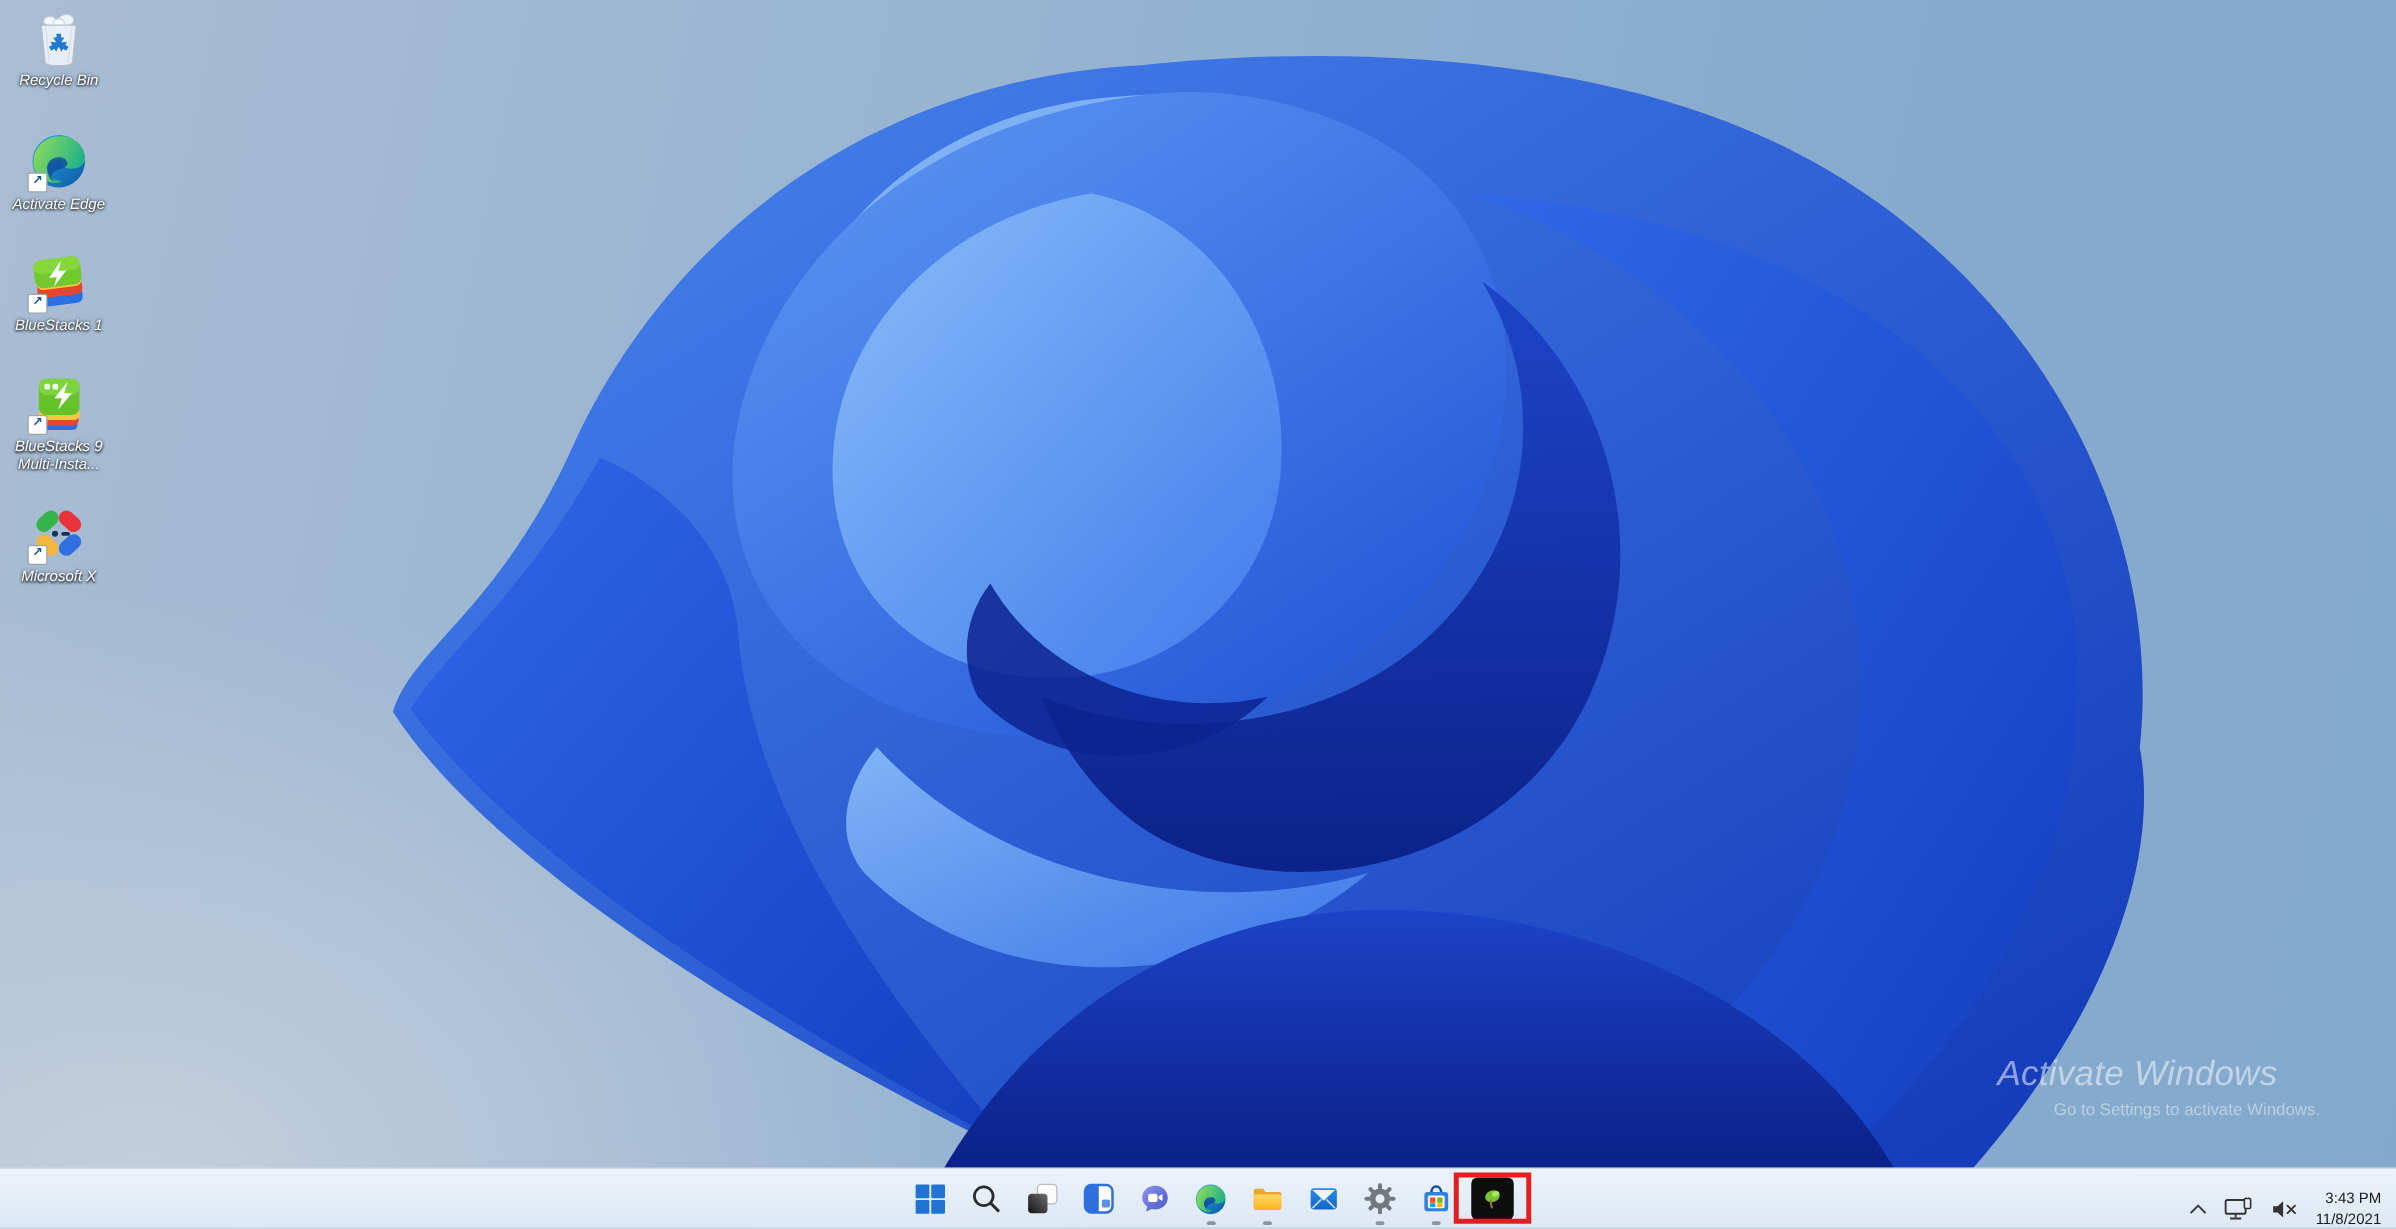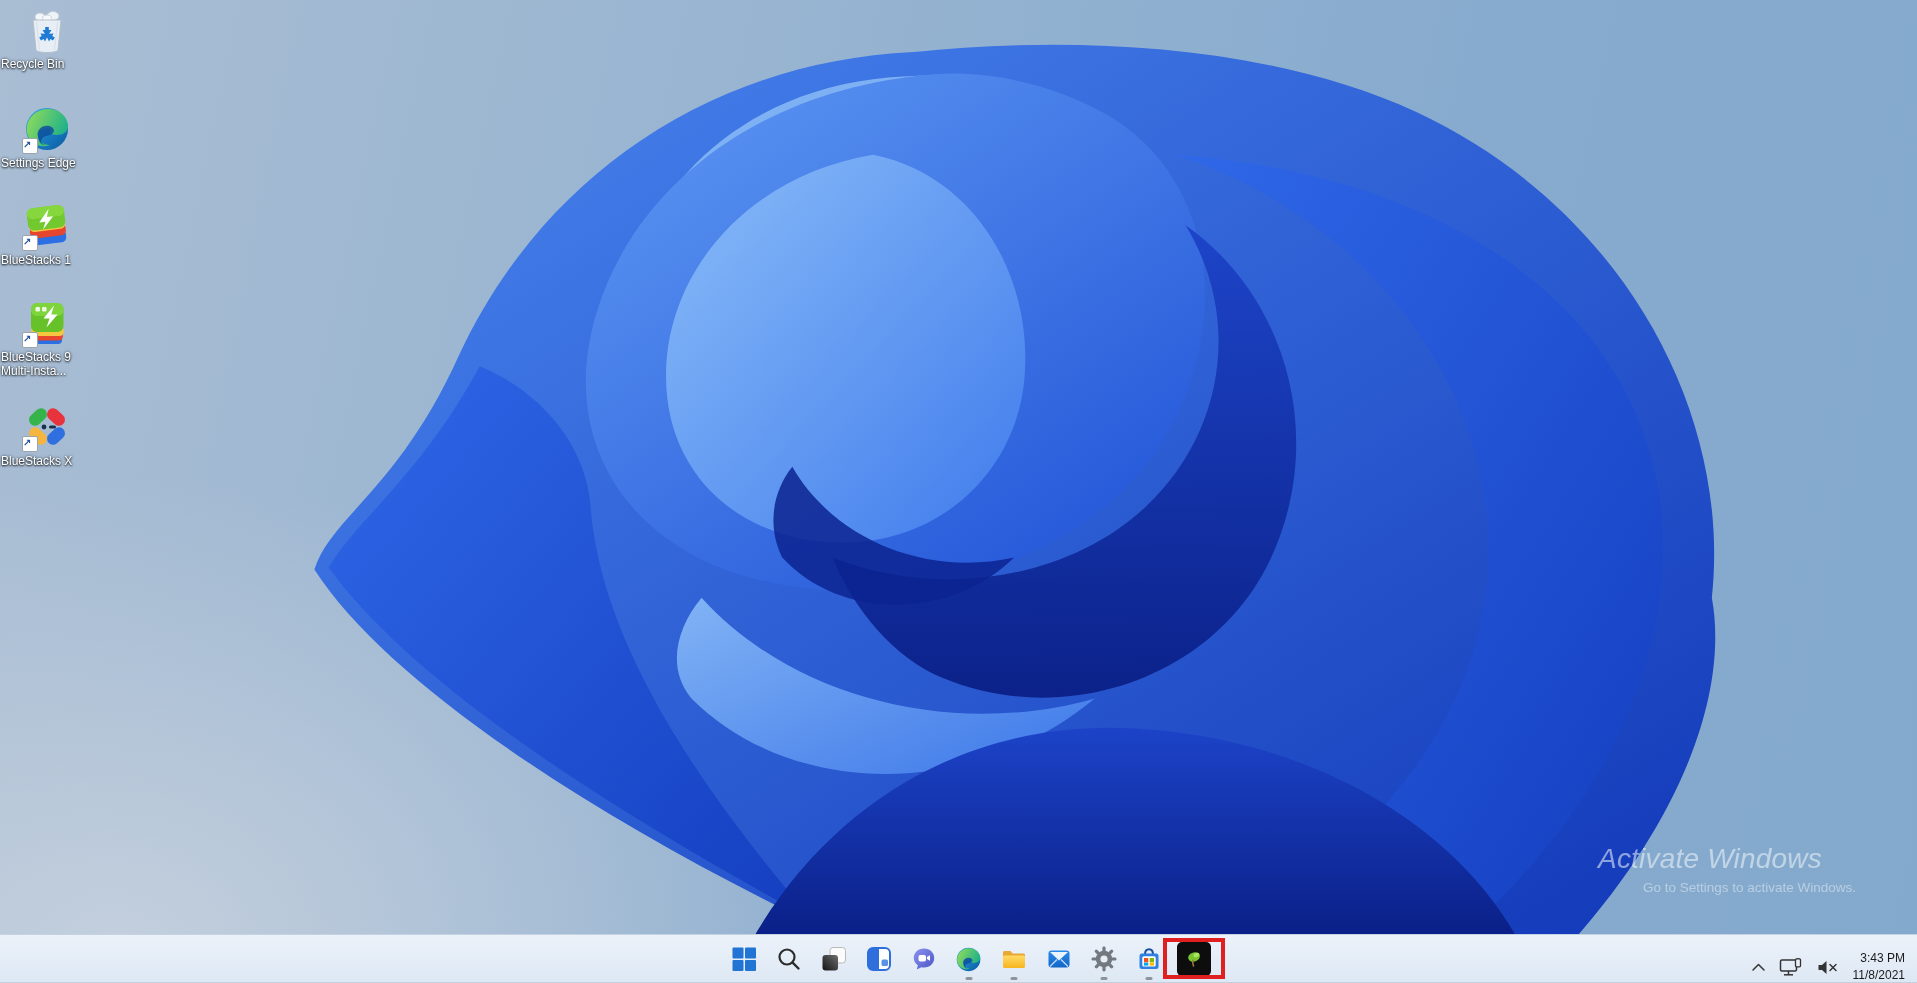--- a/index.html
+++ b/index.html
@@ -12,21 +12,21 @@
   
   .wallpaper{
     position:absolute;inset:0;
     background:
       radial-gradient(1250px 850px at 6% 96%, #c3cfdd 0%, rgba(195,207,221,0) 55%),
       linear-gradient(102deg,#a9bdd3 0%, #97b4d1 38%, #87abce 70%, #83a9cd 100%);
   }
   .bloom{position:absolute;left:268px;top:34px;width:1462px;height:906px;}
 
   
-  .dicon{position:absolute;left:1px;width:92px;text-align:left;cursor:default;}
+  .dicon{position:absolute;left:1px;width:92px;text-align:center;cursor:default;font-style:italic;}
   .dicon .art{position:relative;width:48px;height:48px;margin:0 auto;}
   .dicon .art svg{width:48px;height:48px;display:block;}
   .dicon .badge{
     position:absolute;left:-1px;bottom:-1px;width:14px;height:14px;
     background:#ffffff;border:1px solid #9aa4ad;border-radius:2px;
     font-size:10px;line-height:12px;color:#1c4f94;font-weight:bold;display:none;
   }
   .dicon.has-badge .badge{display:block;}
   .dicon .lbl{
     margin-top:3px;font-size:12px;line-height:1.18;color:#ffffff;
@@ -143,21 +143,21 @@
           <stop offset="0" stop-color="#9de14f"></stop>
             <stop offset="1" stop-color="#21b587"></stop>
         </linearGradient>
       </defs>
       <circle cx="24" cy="24" r="21" fill="url(#edgB)"></circle>
       <path d="M4,28 C2,13 14,3 27,4 C39,5 45,14 45,21 C45,27 40,30 34,30 C28,30 26,27 27,24 C20,22 14,26 15,32 C16,37 21,40 27,40 C17,44 6,38 4,28 Z" fill="url(#edgG)" opacity=".95"></path>
       <path d="M15,32 C13,25 19,20 26,21 C31,22 32,26 30,28 C27,31 21,30 19,34 C17,37 19,39 22,40 C17,40 16,36 15,32 Z" fill="#0e4f9e" opacity=".85"></path>
     </svg>
     <div class="badge">↗</div>
   </div>
-  <div class="lbl">Settings Edge</div>
+  <div class="lbl">Activate Edge</div>
 </div>
 
 <div class="dicon has-badge" style="top:202px">
   <div class="art">
     <svg viewBox="0 0 48 48">
       <g transform="rotate(-7 24 26)">
         <rect x="7" y="29" width="35" height="13" rx="5" fill="#2b6fe3"></rect>
         <rect x="6.5" y="23" width="36" height="12" rx="5" fill="#e6452e"></rect>
         <rect x="6.5" y="18.5" width="36" height="10" rx="5" fill="#f5c63f"></rect>
         <rect x="5.5" y="4.5" width="37.5" height="22.5" rx="6" fill="#72c92f"></rect>
@@ -192,21 +192,21 @@
     <svg viewBox="0 0 48 48">
       <rect x="5" y="8" width="20" height="12" rx="6" fill="#35b44c" transform="rotate(-42 15 14)"></rect>
       <rect x="23" y="8" width="20" height="12" rx="6" fill="#e8333d" transform="rotate(42 33 14)"></rect>
       <rect x="5" y="27" width="20" height="12" rx="6" fill="#f4b63f" transform="rotate(42 15 33)"></rect>
       <rect x="23" y="27" width="20" height="12" rx="6" fill="#2f6fe0" transform="rotate(-42 33 33)"></rect>
       <circle cx="21" cy="24" r="2.4" fill="#17324e"></circle>
       <rect x="26" y="22.6" width="7" height="3" rx="1.5" fill="#17324e"></rect>
     </svg>
     <div class="badge">↗</div>
   </div>
-  <div class="lbl">BlueStacks X</div>
+  <div class="lbl">Microsoft X</div>
 </div>
 
 <div class="watermark">
   <div class="t1">Activate Windows</div>
   <div class="t2">Go to Settings to activate Windows.</div>
 </div>
 
 <div class="taskbar">
   <div class="tb-center">
 

